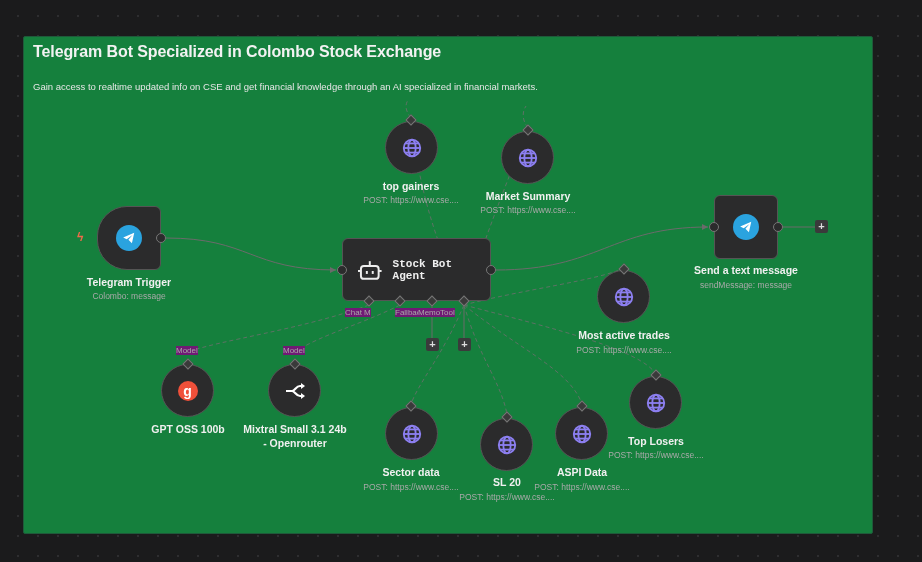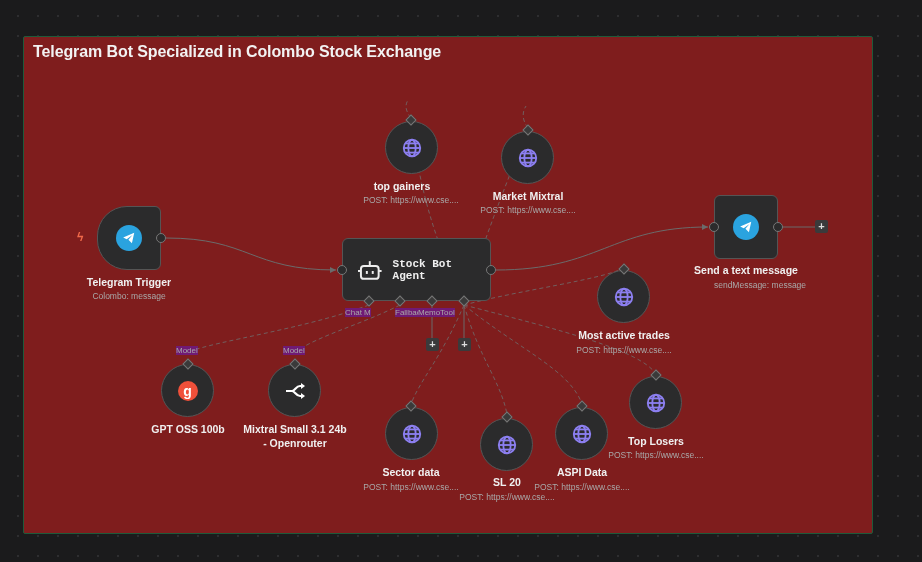--- a/index.html
+++ b/index.html
@@ -7,21 +7,21 @@
     width:922px; height:562px; overflow:hidden; position:relative;
     background-color:#1b1b1c;
     background-image: radial-gradient(circle, #2e2e30 0.8px, transparent 1px);
     background-size: 20px 20px;
     background-position: 8px 6px;
     font-family: "Liberation Sans", "DejaVu Sans", sans-serif;
     color:#e8e8e8;
   }
   .frame {
     position:absolute; left:23px; top:36px; width:850px; height:498px;
-    background:#7f1d1d; border:1px solid #1f5a3a; border-radius:2px;
+    background:#15803d; border:1px solid #1f5a3a; border-radius:2px;
     box-sizing:border-box;
   }
   .frame-title {
     position:absolute; left:9px; top:6px; font-size:16px; font-weight:bold; color:#f2f2f2;
     letter-spacing:-0.1px;
   }
   .frame-desc {
     position:absolute; left:9px; top:44px; font-size:9.5px; color:#e6e6e6;
   }
   svg.edges { position:absolute; left:0; top:0; width:922px; height:562px; pointer-events:none; }
@@ -59,20 +59,21 @@
   .tg-icon {
     width:26px; height:26px; border-radius:50%; background:#2aa3df; display:flex; align-items:center; justify-content:center;
   }
   .globe { width:22px; height:22px; }
 </style>
 </head>
 <body>
 
 <div class="frame">
   <div class="frame-title">Telegram Bot Specialized in Colombo Stock Exchange</div>
+  <div class="frame-desc">Gain access to realtime updated info on CSE and get financial knowledge through an AI specialized in financial markets.</div>
 </div>
 
 <svg class="edges" viewBox="0 0 922 562">
   <g fill="none" stroke="#6b6b6b" stroke-width="1">
     <path d="M166 238 C 250 238, 250 270, 336 270"></path>
     <path d="M496 270 C 600 270, 610 227, 708 227"></path>
     <path d="M782 227 L 815 227"></path>
     <path d="M432 305 L 432 340"></path>
     <path d="M464 305 L 464 340"></path>
   </g>
@@ -142,21 +143,21 @@
     <div class="tg-icon">
       <svg width="14" height="14" viewBox="0 0 24 24">
           <path d="M2 11 L21 3 L17 21 L11 15 L18 7 L8 14 Z" fill="#fff"></path>
         </svg>
     </div>
   </div>
   <div class="port" style="left:709px;top:222px;"></div>
   <div class="port" style="left:773px;top:222px;"></div>
   <div class="plus" style="left:815px;top:220px;">+</div>
   <div class="label" style="left:746px;top:264px;">Send a text message</div>
-  <div class="sub" style="left:746px;top:280px;margin-left:14px;">sendMessage: message</div>
+  <div class="sub" style="left:746px;top:280px;">sendMessage: message</div>
 </div>
 
 <div>
   <div class="port-label" style="left:176px;top:346px;">Model</div>
   <div class="circle" style="left:161px;top:364px;width:53px;height:53px;">
     <div style="width:20px;height:20px;border-radius:50%;background:#f0503a;color:#fff;font-size:14px;line-height:20px;text-align:center;font-weight:bold;">g</div>
   </div>
   <div class="diamond" style="left:184px;top:360px;"></div>
   <div class="label" style="left:188px;top:423px;">GPT OSS 100b</div>
 </div>
@@ -181,38 +182,38 @@
         <g fill="none" stroke="#8c7ff0" stroke-width="2">
           <circle cx="12" cy="12" r="9"></circle>
           <ellipse cx="12" cy="12" rx="4" ry="9"></ellipse>
           <line x1="3" y1="12" x2="21" y2="12"></line>
           <line x1="5" y1="7" x2="19" y2="7"></line>
           <line x1="5" y1="17" x2="19" y2="17"></line>
         </g>
       </svg>
   </div>
   <div class="diamond" style="left:407px;top:116px;"></div>
-  <div class="label" style="left:402px;top:180px;">top gainers</div>
+  <div class="label" style="left:411px;top:180px;">top gainers</div>
   <div class="sub" style="left:411px;top:195px;">POST: https://www.cse....</div>
 </div>
 
 <div>
   <div class="circle" style="left:501px;top:131px;width:53px;height:53px;">
     <svg class="globe" viewBox="0 0 24 24">
         <g fill="none" stroke="#8c7ff0" stroke-width="2">
           <circle cx="12" cy="12" r="9"></circle>
           <ellipse cx="12" cy="12" rx="4" ry="9"></ellipse>
           <line x1="3" y1="12" x2="21" y2="12"></line>
           <line x1="5" y1="7" x2="19" y2="7"></line>
           <line x1="5" y1="17" x2="19" y2="17"></line>
         </g>
       </svg>
   </div>
   <div class="diamond" style="left:524px;top:126px;"></div>
-  <div class="label" style="left:528px;top:190px;">Market Mixtral</div>
+  <div class="label" style="left:528px;top:190px;">Market Summary</div>
   <div class="sub" style="left:528px;top:205px;">POST: https://www.cse....</div>
 </div>
 
 <div>
   <div class="circle" style="left:597px;top:270px;width:53px;height:53px;">
     <svg class="globe" viewBox="0 0 24 24">
         <g fill="none" stroke="#8c7ff0" stroke-width="2">
           <circle cx="12" cy="12" r="9"></circle>
           <ellipse cx="12" cy="12" rx="4" ry="9"></ellipse>
           <line x1="3" y1="12" x2="21" y2="12"></line>

